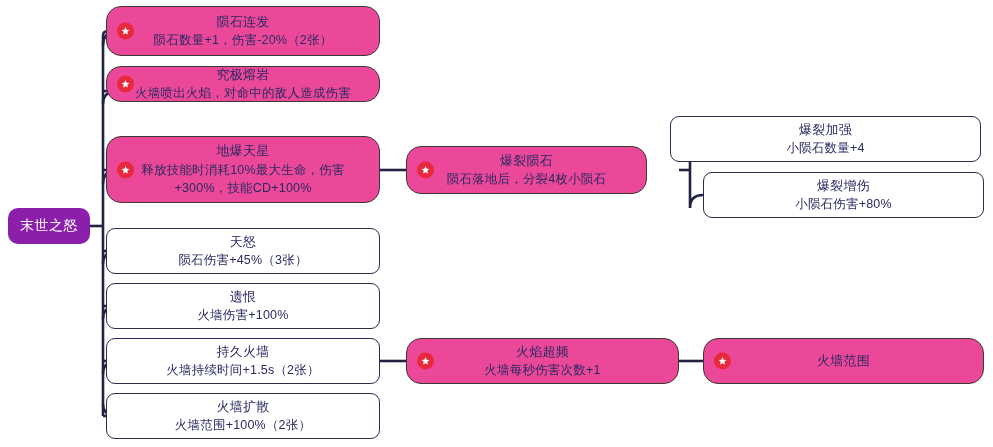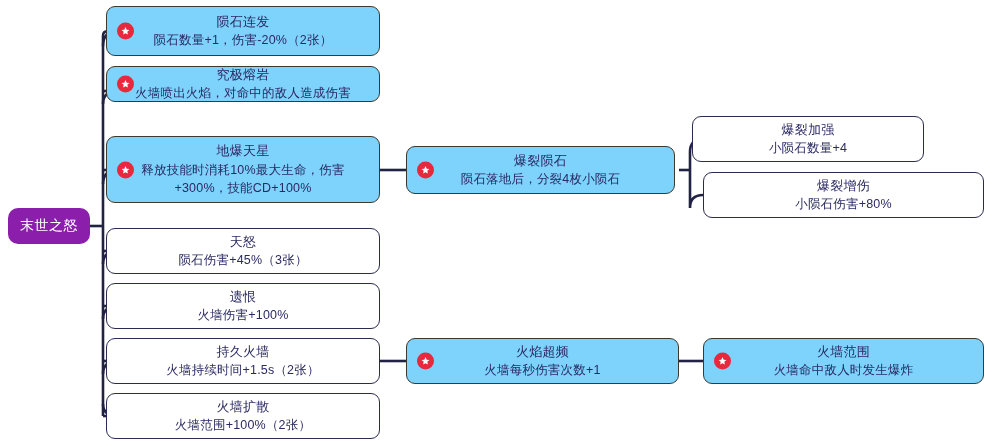--- a/index.html
+++ b/index.html
@@ -30,22 +30,23 @@
     box-sizing: border-box;
     border: 1.3px solid #2b2b4f;
     border-radius: 9px;
     background: #ffffff;
     display: flex;
     align-items: center;
     justify-content: center;
     padding: 4px 10px 4px 10px;
   }
   .node.cream {
-    background: #7dd3fc;
+    background: #ec4899;
     border-color: #3a3a30;
+    border-radius: 15px;
   }
   .node .body {
     width: 100%;
     text-align: center;
     line-height: 1.45;
   }
   .node .title {
     display: block;
     font-size: 13px;
     color: #2a2a63;
@@ -191,32 +192,32 @@
           <span class="title">持久火墙</span>
           <span class="desc">火墙持续时间+1.5s（2张）</span>
         </div>
       </div>
       <div class="node" style="left: 106px; top: 393px; width: 274px; height: 46px;">
         <div class="body">
           <span class="title">火墙扩散</span>
           <span class="desc">火墙范围+100%（2张）</span>
         </div>
       </div>
-      <div class="node cream" style="left: 406px; top: 146px; width: 269px; height: 48px;">
+      <div class="node cream" style="left: 406px; top: 146px; width: 241px; height: 48px;">
         <span class="star">
           <svg width="9" height="9" viewBox="0 0 10 10" aria-hidden="true">
             <polygon points="5,0.6 6.3,3.5 9.4,3.8 7,5.9 7.7,9 5,7.4 2.3,9 3,5.9 0.6,3.8 3.7,3.5" fill="#ffffff"></polygon>
           </svg>
         </span>
         <div class="body">
           <span class="title">爆裂陨石</span>
           <span class="desc">陨石落地后，分裂4枚小陨石</span>
         </div>
       </div>
-      <div class="node" style="left: 692px; top: 116px; width: 232px; height: 46px;">
+      <div class="node" style="left: 670px; top: 116px; width: 311px; height: 46px;">
         <div class="body">
           <span class="title">爆裂加强</span>
           <span class="desc">小陨石数量+4</span>
         </div>
       </div>
       <div class="node" style="left: 703px; top: 172px; width: 281px; height: 46px;">
         <div class="body">
           <span class="title">爆裂增伤</span>
           <span class="desc">小陨石伤害+80%</span>
         </div>
@@ -233,18 +234,17 @@
         </div>
       </div>
       <div class="node cream" style="left: 703px; top: 338px; width: 281px; height: 46px;">
         <span class="star">
           <svg width="9" height="9" viewBox="0 0 10 10" aria-hidden="true">
             <polygon points="5,0.6 6.3,3.5 9.4,3.8 7,5.9 7.7,9 5,7.4 2.3,9 3,5.9 0.6,3.8 3.7,3.5" fill="#ffffff"></polygon>
           </svg>
         </span>
         <div class="body">
           <span class="title">火墙范围</span>
-          <span class="desc">火墙命中敌人时发生爆炸</span>
         </div>
       </div>
     </div>
 
 </div>
 
 </body></html>

